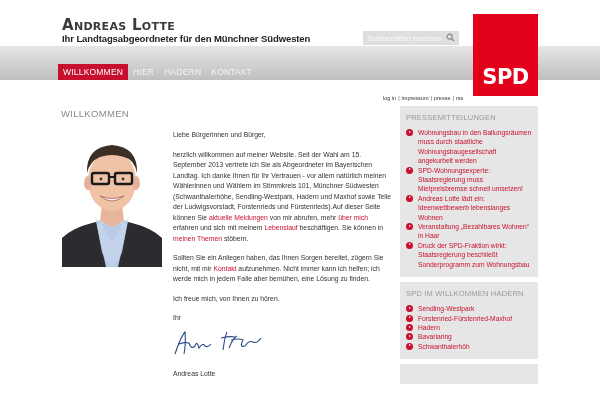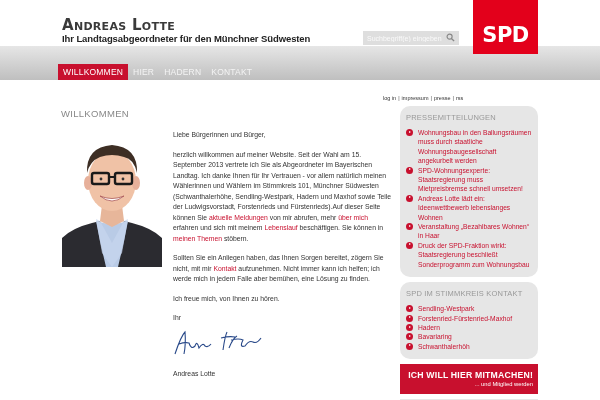--- a/index.html
+++ b/index.html
@@ -17,33 +17,33 @@
 
   .search { position: absolute; left: 363px; top: 31px; width: 96px; height: 14px; background: #dedede; }
   .search input { position: absolute; left: 4px; top: 0; width: 76px; height: 14px; border: none; background: transparent; font-size: 7px; color: #fff; outline: none; font-family: "Liberation Sans", sans-serif; }
   .search input::placeholder { color: #fafafa; }
   .search-icon { position: absolute; right: 4px; top: 2px; width: 9px; height: 9px; }
 
   .metalinks { position: absolute; left: 383px; top: 49px; font-size: 5.5px; color: #333; white-space: nowrap; }
   .metalinks span.sep { color: #555; padding: 0 2px; }
   .metalinks a { color: #333; text-decoration: none; cursor: pointer; }
 
-  .spd-logo { position: absolute; left: 473px; top: 0; width: 65px; height: 54px; background: #e3001b; color: #fff; font-family: "DejaVu Sans", sans-serif; font-weight: bold; font-size: 21px; display: flex; align-items: flex-end; justify-content: center; padding-bottom: 7px; letter-spacing: -0.5px; }
+  .spd-logo { position: absolute; left: 473px; top: 14px; width: 65px; height: 82px; background: #e3001b; color: #fff; font-family: "DejaVu Sans", sans-serif; font-weight: bold; font-size: 21px; display: flex; align-items: flex-end; justify-content: center; padding-bottom: 7px; letter-spacing: -0.5px; }
 
   .page-heading { position: absolute; left: 61px; top: 108px; font-size: 9.5px; color: #888; letter-spacing: 0.3px; }
 
   .portrait { position: absolute; left: 62px; top: 133px; width: 100px; height: 134px; background: #fff; overflow: hidden; }
 
   .content { position: absolute; left: 173px; top: 130px; width: 220px; font-size: 6.8px; line-height: 10.5px; color: #333; }
   .content p { margin-bottom: 9px; }
   .content a { color: #c8102e; text-decoration: none; cursor: pointer; }
   .signature { height: 30px; margin: 0 0 8px 0; }
 
   .sidebar { position: absolute; left: 400px; top: 106px; width: 138px; }
-  .box { background: #e6e6e6; padding: 7px 6px 8px 6px; margin-bottom: 5px; border-radius: 10px; }
+  .box { background: #e6e6e6; padding: 7px 6px 8px 6px; margin-bottom: 5px; }
   .box-title { font-size: 7.5px; color: #999; letter-spacing: 0.2px; margin-bottom: 6px; }
   .box ul { list-style: none; }
   .box li { position: relative; padding-left: 12px; font-size: 6.7px; line-height: 9.4px; color: #c8102e; cursor: pointer; }
   .box li .bullet { position: absolute; left: 0; top: 1px; width: 7px; height: 7px; border-radius: 50%; background: #c8102e; }
   .box li .bullet::after { content: ""; position: absolute; left: 2.5px; top: 1.6px; border-left: 2.6px solid #fff; border-top: 1.9px solid transparent; border-bottom: 1.9px solid transparent; }
 
   .cta { background: #c8102e; height: 30px; margin-bottom: 5px; padding: 6px 5px 0 5px; cursor: pointer; }
   .cta-main { color: #fff; font-weight: bold; font-size: 8.7px; text-align: right; letter-spacing: 0.2px; white-space: nowrap; }
   .cta-sub { color: #fff; font-size: 5.8px; text-align: right; margin-top: 1px; }
 
@@ -129,32 +129,28 @@
     <ul>
       <li><span class="bullet"></span><span>Wohnungsbau in den Ballungsräumen muss durch staatliche Wohnungsbaugesellschaft angekurbelt werden</span></li>
       <li><span class="bullet"></span><span>SPD-Wohnungsexperte: Staatsregierung muss Mietpreisbremse schnell umsetzen!</span></li>
       <li><span class="bullet"></span><span>Andreas Lotte lädt ein: Ideenwettbewerb lebenslanges Wohnen</span></li>
       <li><span class="bullet"></span><span>Veranstaltung „Bezahlbares Wohnen“ in Haar</span></li>
       <li><span class="bullet"></span><span>Druck der SPD-Fraktion wirkt: Staatsregierung beschließt Sonderprogramm zum Wohnungsbau</span></li>
     </ul>
   </div>
 
   <div class="box">
-    <div class="box-title">SPD IM STIMMKREIS KONTAKT</div>
+    <div class="box-title">SPD IM WILLKOMMEN HADERN</div>
     <ul>
       <li><span class="bullet"></span><span>Sendling-Westpark</span></li>
       <li><span class="bullet"></span><span>Forstenried-Fürstenried-Maxhof</span></li>
       <li><span class="bullet"></span><span>Hadern</span></li>
       <li><span class="bullet"></span><span>Bavariaring</span></li>
       <li><span class="bullet"></span><span>Schwanthalerhöh</span></li>
     </ul>
   </div>
 
-  <div class="cta">
-    <div class="cta-main">ICH WILL HIER MITMACHEN!</div>
-    <div class="cta-sub">... und Mitglied werden</div>
-  </div>
 
   <div class="rss-box">
     
     
   </div>
 </div>
 
 </body></html>

